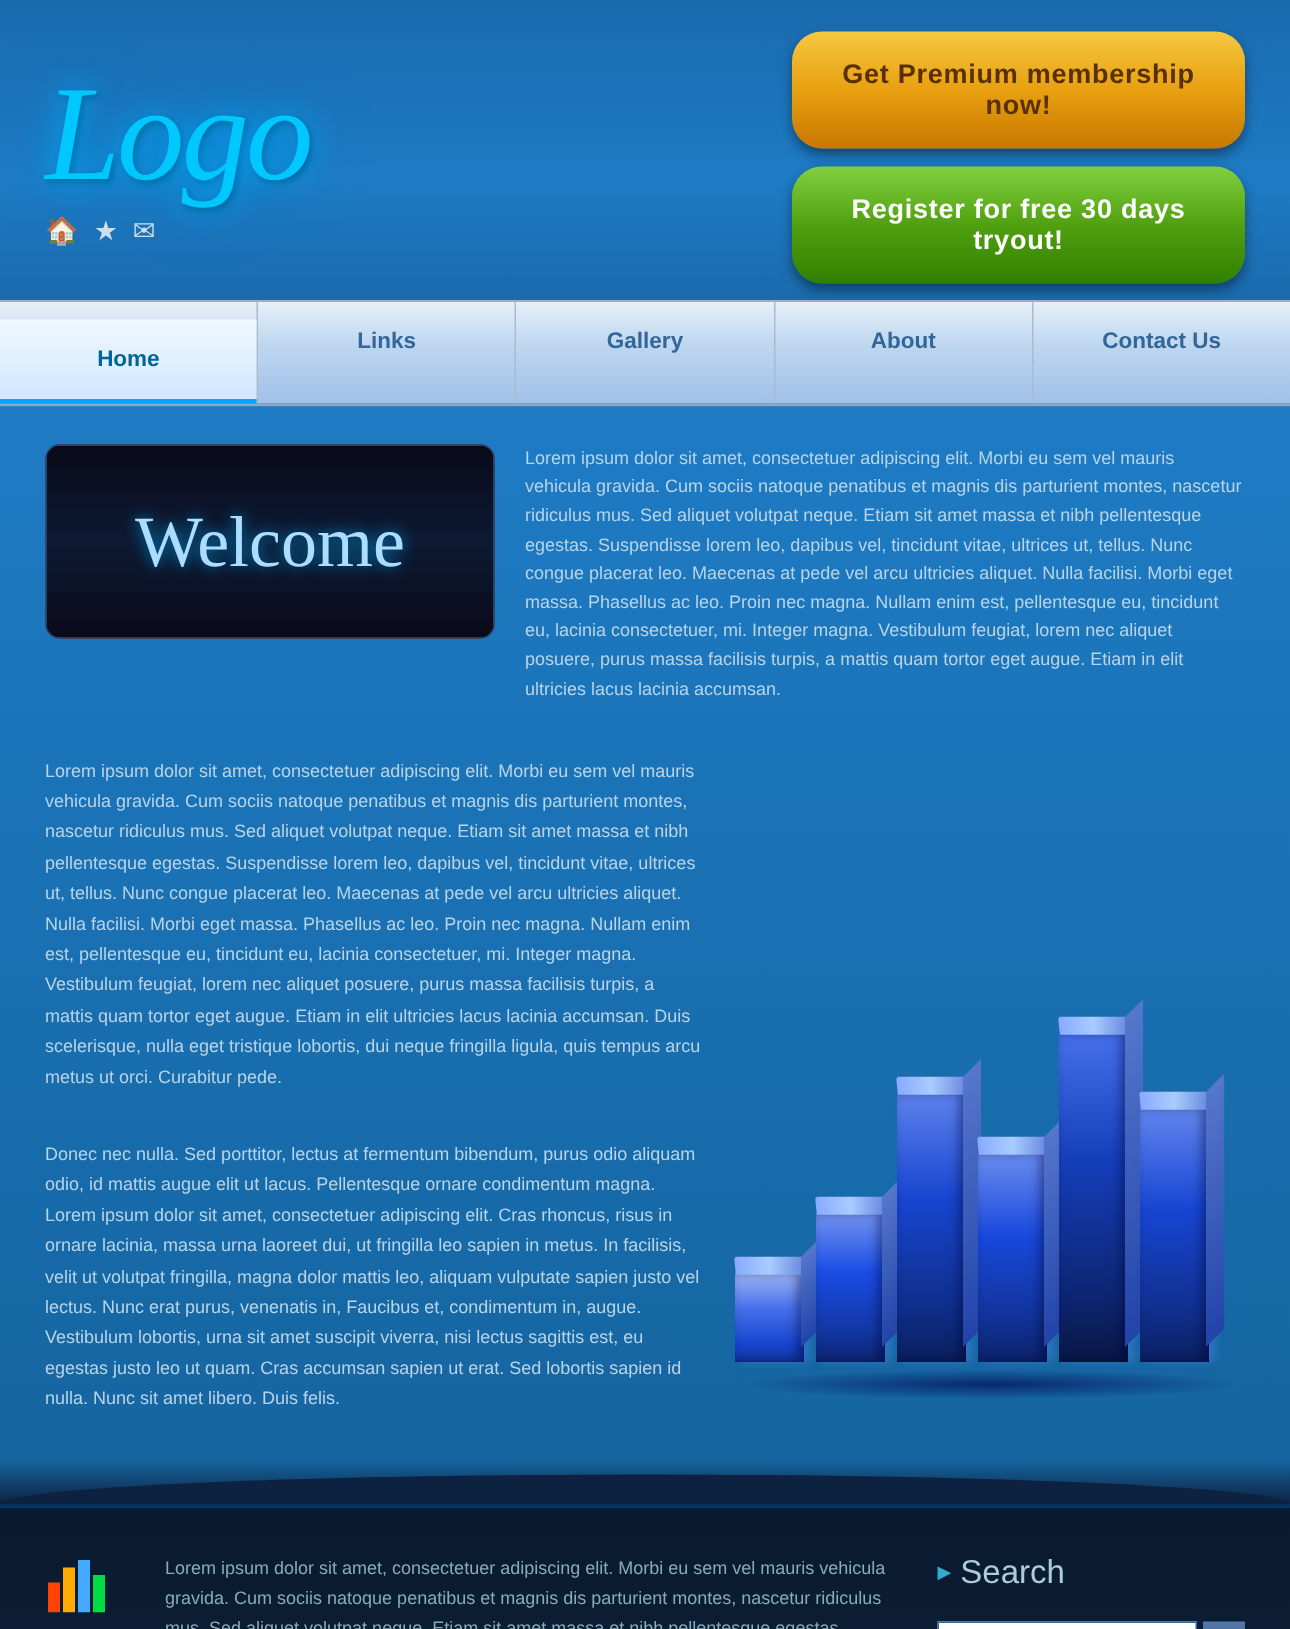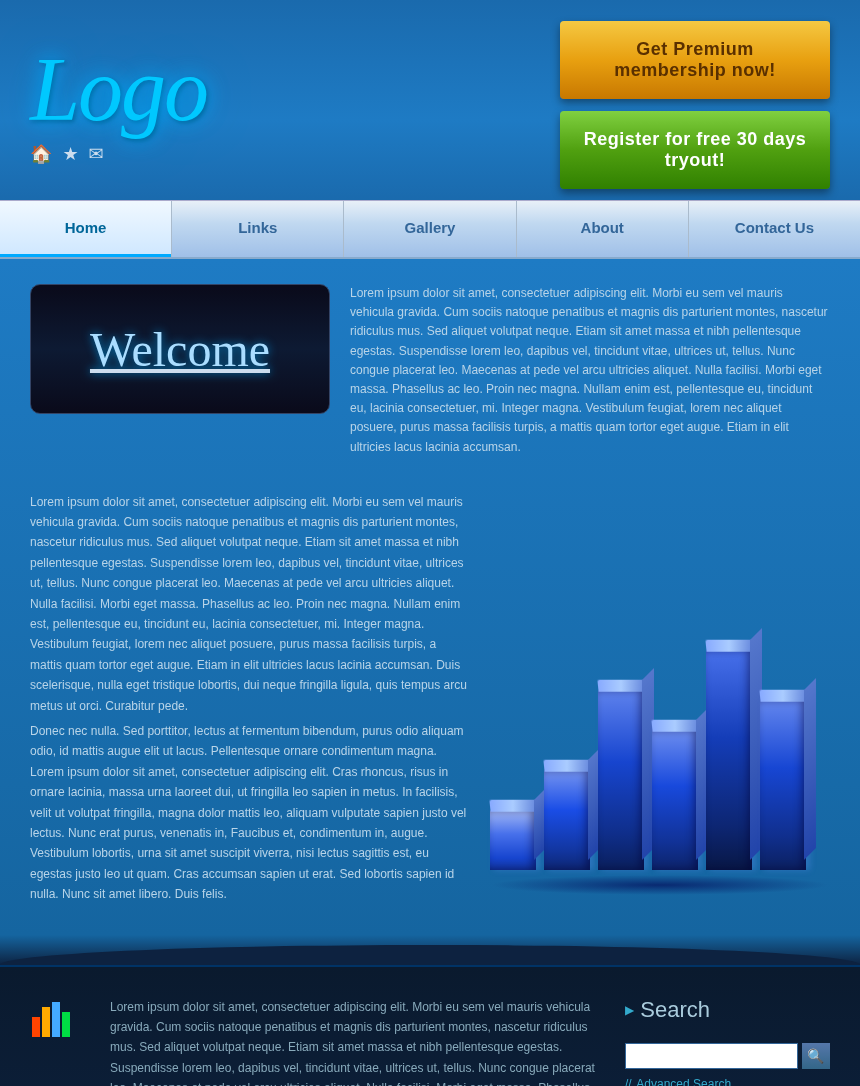--- a/index.html
+++ b/index.html
@@ -45,24 +45,24 @@
       color: #cde;
     }
 
     #cta-area {
       display: flex;
       flex-direction: column;
       gap: 12px;
       align-items: center;
     }
     .cta-btn {
-      width: 270px;
+      width: 302px;
       padding: 18px 20px;
       border: none;
-      border-radius: 4px;
+      border-radius: 20px;
       font-size: 18px;
       font-weight: bold;
       cursor: pointer;
       text-align: center;
       letter-spacing: 0.5px;
     }
     .cta-btn-gold {
       background: linear-gradient(180deg, #f5c842 0%, #e8a010 50%, #c87800 100%);
       color: #5a3000;
       box-shadow: 0 4px 8px rgba(0,0,0,0.4);
@@ -97,20 +97,21 @@
       text-decoration: none;
       font-size: 15px;
       font-weight: bold;
       color: #336699;
       transition: background 0.2s;
     }
     #nav ul li.active a {
       background: linear-gradient(180deg, #f0f8ff 0%, #d0e8ff 100%);
       color: #006699;
       border-bottom: 3px solid #00aaff;
+      margin-top: 12px;
     }
 
     
     #main-content {
       background: linear-gradient(180deg, #1e7bc4 0%, #1565a0 100%);
       padding: 0;
     }
 
     
     #welcome-section {
@@ -122,21 +123,20 @@
     #welcome-box {
       flex: 0 0 300px;
       background: linear-gradient(180deg, #0a0a1a 0%, #0d1a33 50%, #0a0a1a 100%);
       border-radius: 10px;
       border: 1px solid #334466;
       padding: 20px;
       min-height: 130px;
       display: flex;
       align-items: center;
       justify-content: center;
-      text-decoration: underline;
     }
     #welcome-text-cursive {
       font-family: 'Brush Script MT', cursive, 'Comic Sans MS';
       font-size: 48px;
       color: #aaddff;
       text-shadow: 0 0 10px #0088cc;
     }
     #welcome-description {
       flex: 1;
       font-size: 12px;
@@ -150,21 +150,21 @@
       padding: 10px 30px 30px 30px;
       gap: 20px;
     }
     #body-text {
       flex: 1;
       font-size: 12px;
       line-height: 1.7;
       color: #b8d4e8;
     }
     #body-text p + p {
-      margin-top: 5px;
+      margin-top: 31px;
     }
     #chart-area {
       flex: 0 0 340px;
       display: flex;
       align-items: flex-end;
       justify-content: center;
       padding: 10px 0;
     }
 
     

